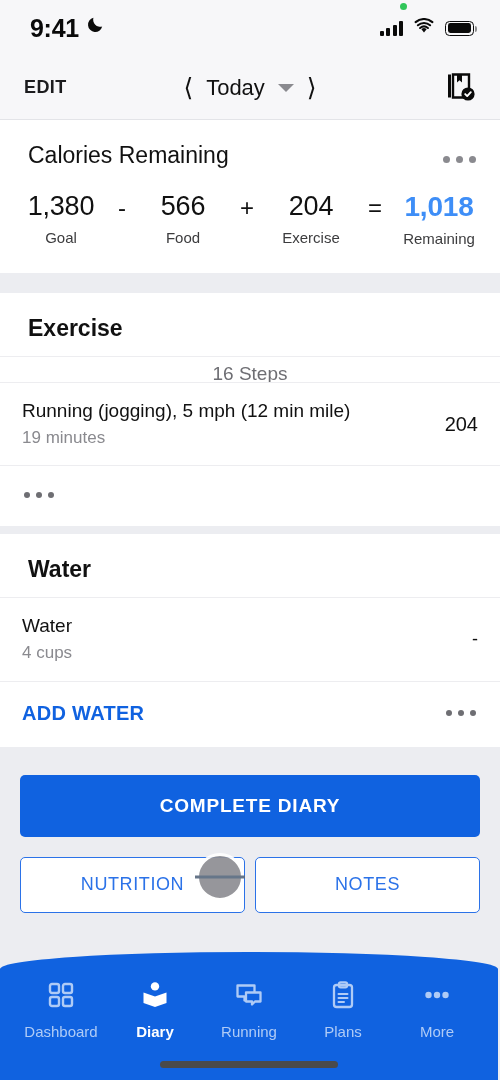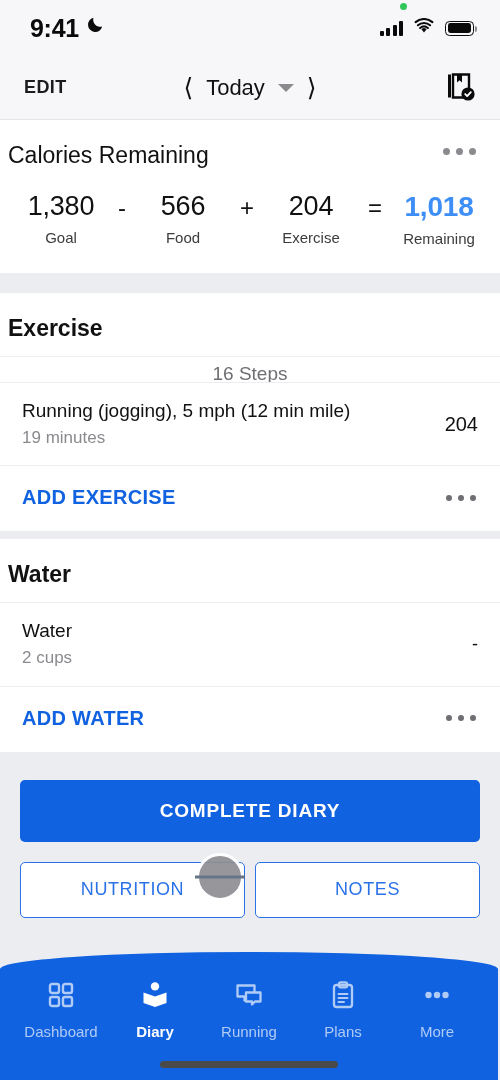--- a/index.html
+++ b/index.html
@@ -66,22 +66,22 @@
     border-top:8px solid #8A8A8F; cursor:pointer;
   }
   .diary-icon{ position:absolute; right:24px; top:50%; transform:translateY(-50%); cursor:pointer; }
 
   
   .card{ background:#fff; width:100%; }
   .gap{ height:20px; background:#ECEDF1; }
   .thin-gap{ height:8px; background:#ECEDF1; }
 
   .card-head{
-    display:flex; align-items:flex-start; justify-content:space-between;
-    padding:22px 22px 14px 8px;
+    display:flex; align-items:flex-end; justify-content:space-between;
+    padding:22px 22px 14px 28px;
   }
   .card-title{ font-size:23px; color:#111; font-weight:400; }
   .card-title.bold{ font-weight:700; font-size:23px; }
   .dots{ display:flex; gap:6px; align-items:center; padding:6px 2px; cursor:pointer; }
   .dots i{ width:7px; height:7px; border-radius:50%; background:#8A8A8F; display:block; }
   .dots.small i{ width:6px; height:6px; background:#6E6E73; }
 
   
   .cal-row{
     display:flex; align-items:flex-start; justify-content:center;
@@ -269,39 +269,38 @@
       </div>
     </div>
     <div class="row">
       <div class="row-main">
         <span class="row-t1">Running (jogging), 5 mph (12 min mile)</span>
         <span class="row-t2">19 minutes</span>
       </div>
       <span class="row-val">204</span>
     </div>
     <div class="add-row">
-      <button class="add-link">ADD EXERCISE</button>
       <span class="dots small">
           <i></i>
           <i></i>
           <i></i>
         </span>
     </div>
   </div>
 
   <div class="thin-gap"></div>
 
   <div class="card">
     <div class="card-head">
       <span class="card-title bold">Water</span>
     </div>
     <div class="row">
       <div class="row-main">
         <span class="row-t1">Water</span>
-        <span class="row-t2">2 cups</span>
+        <span class="row-t2">4 cups</span>
       </div>
       <span class="row-val dash">-</span>
     </div>
     <div class="add-row">
       <button class="add-link">ADD WATER</button>
       <span class="dots small">
           <i></i>
           <i></i>
           <i></i>
         </span>

